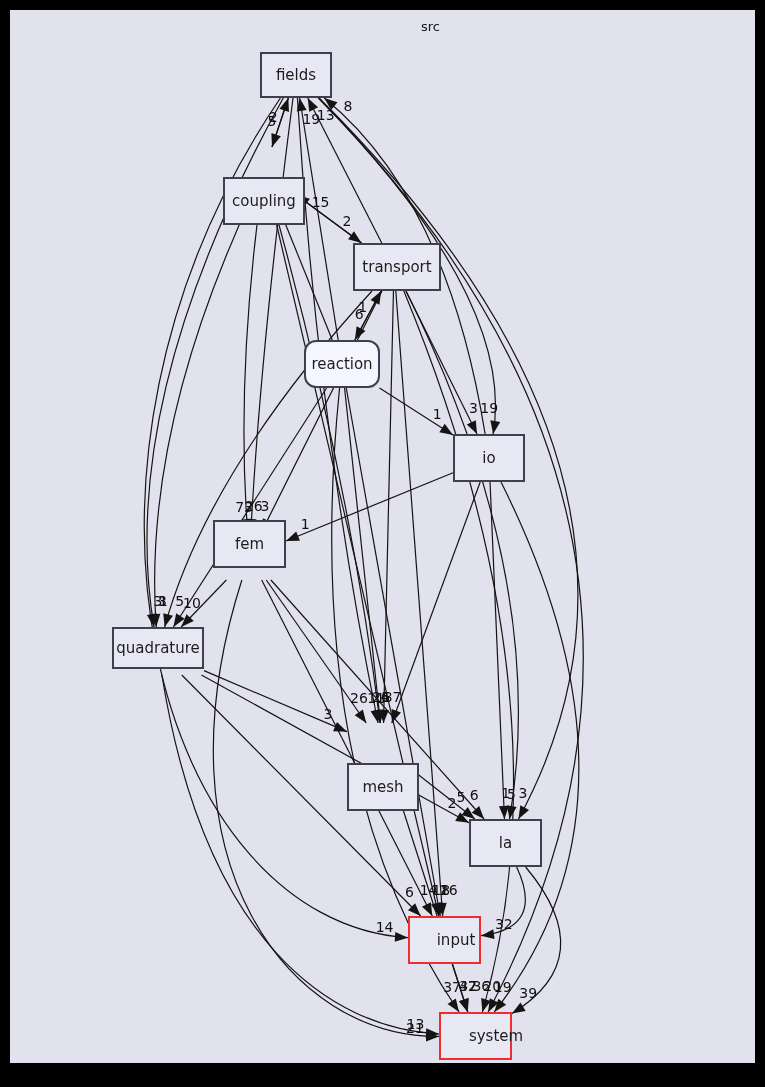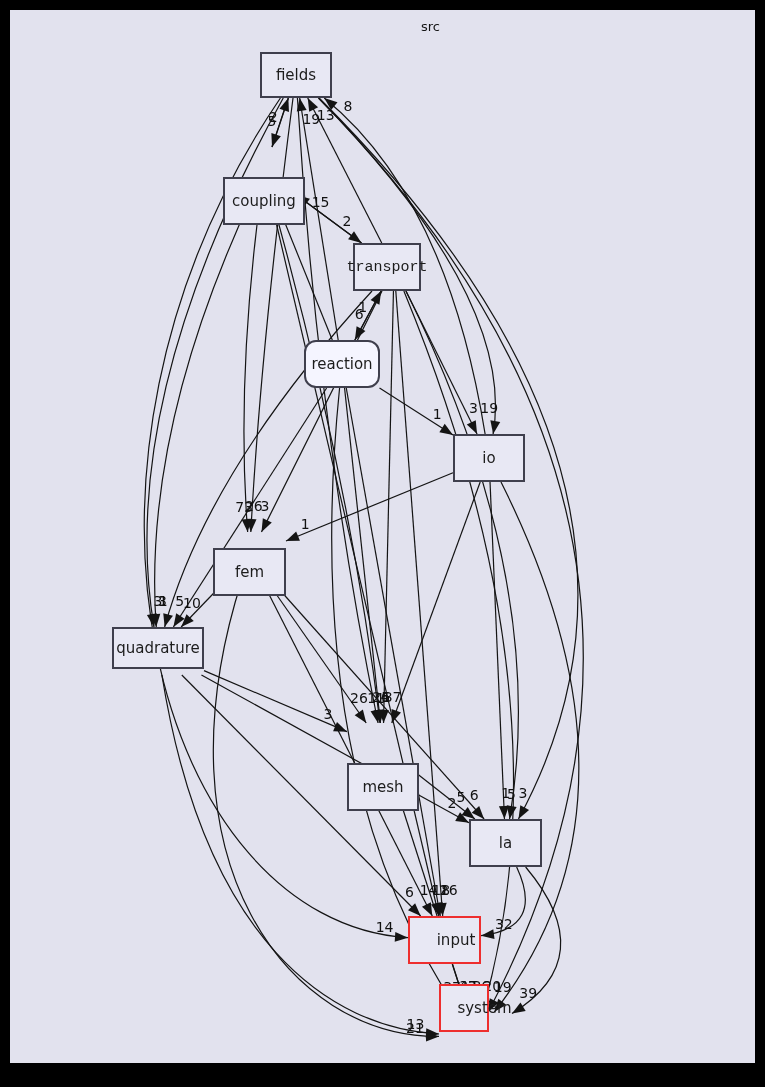--- a/index.html
+++ b/index.html
@@ -191,40 +191,40 @@
     <polygon points="512,1013.494071146245 520.4413065813324,1002.4150665339183 525.6897873572902,1010.9270257410809" fill="#141414"></polygon>
     <text x="528.2299174764239" y="998.0881499182158" text-anchor="middle" class="edge-label">39</text>
   </svg>
 <div id="nodes-layer">
     <div class="node" style="left: 260px; top: 52px; width: 72px; height: 46px;">
       <span>fields</span>
     </div>
     <div class="node" style="left: 223px; top: 147px; width: 82px; height: 48px; margin-top: 30px;">
       <span>coupling</span>
     </div>
-    <div class="node" style="left: 353px; top: 243px; width: 68px; height: 48px; font-family: Liberation Mono, monospace;">
+    <div class="node" style="left: 353px; top: 243px; width: 88px; height: 48px;">
       <span>transport</span>
     </div>
     <div class="node highlight" style="left: 304px; top: 340px; width: 76px; height: 48px;">
       <span>reaction</span>
     </div>
     <div class="node" style="left: 453px; top: 434px; width: 72px; height: 48px;">
       <span>io</span>
     </div>
-    <div class="node" style="left: 213px; top: 548px; width: 73px; height: 48px;">
+    <div class="node" style="left: 213px; top: 520px; width: 73px; height: 48px;">
       <span>fem</span>
     </div>
     <div class="node" style="left: 112px; top: 627px; width: 92px; height: 42px;">
       <span>quadrature</span>
     </div>
     <div class="node" style="left: 347px; top: 723px; width: 72px; height: 48px; margin-top: 40px;">
       <span>mesh</span>
     </div>
     <div class="node" style="left: 469px; top: 819px; width: 73px; height: 48px; text-align: right;">
       <span>la</span>
     </div>
     <div class="node red" style="left: 408px; top: 916px; width: 73px; height: 48px; padding-left: 23px;">
       <span>input</span>
     </div>
-    <div class="node red" style="left: 439px; top: 984px; width: 50px; height: 48px; padding-left: 41px;">
+    <div class="node red" style="left: 439px; top: 1012px; width: 73px; height: 48px; padding-left: 41px;">
       <span>system</span>
     </div>
   </div>
 
 </body></html>

